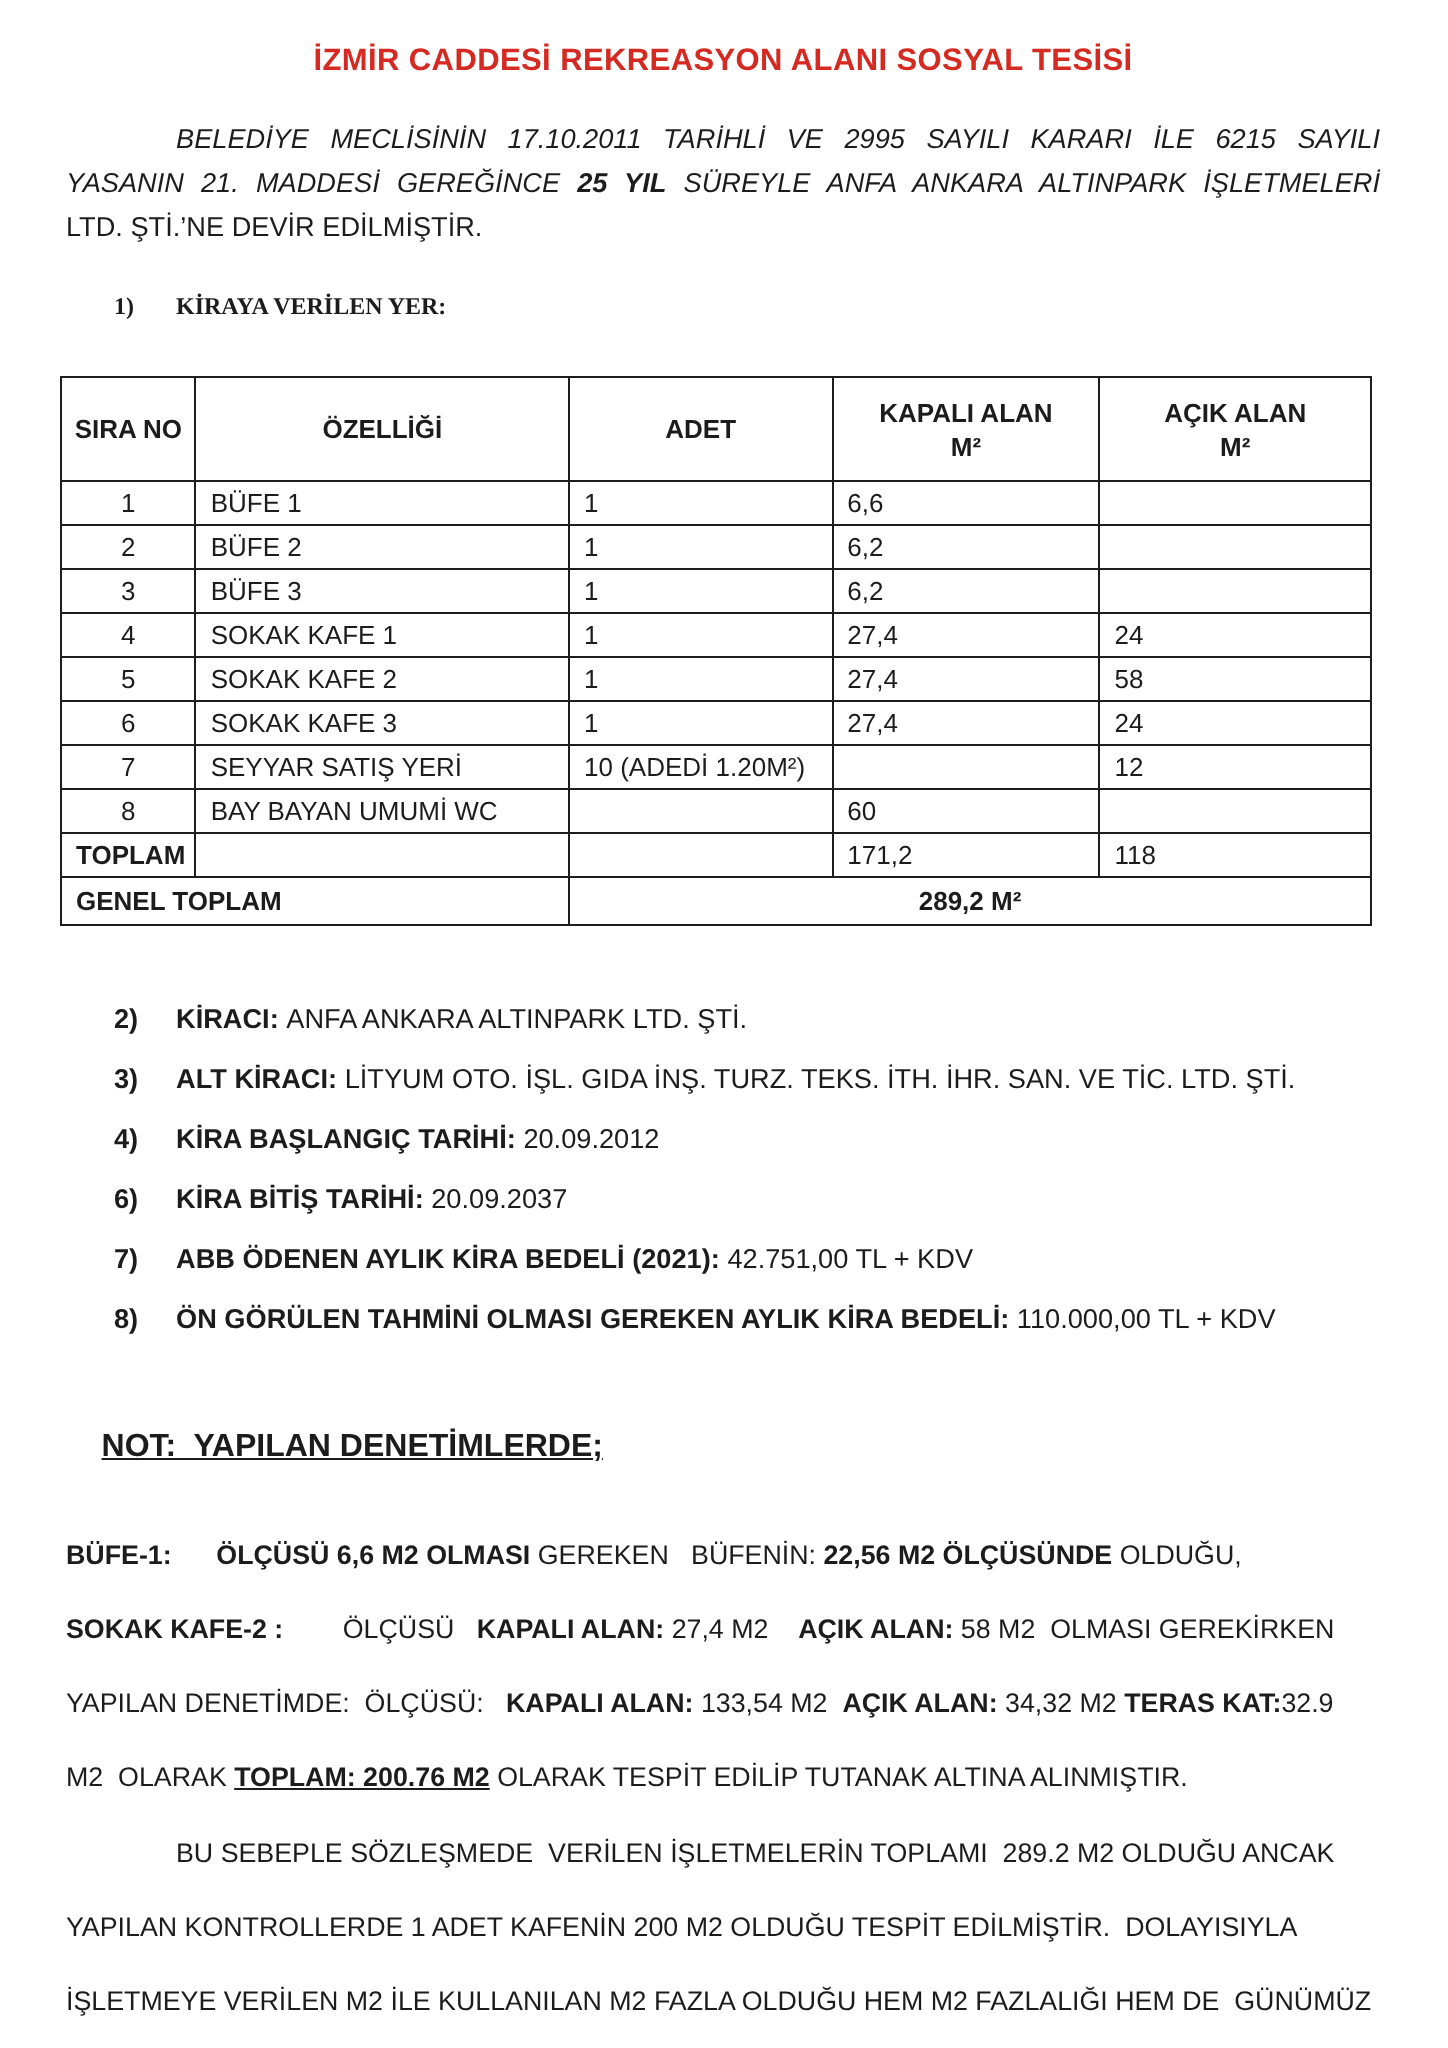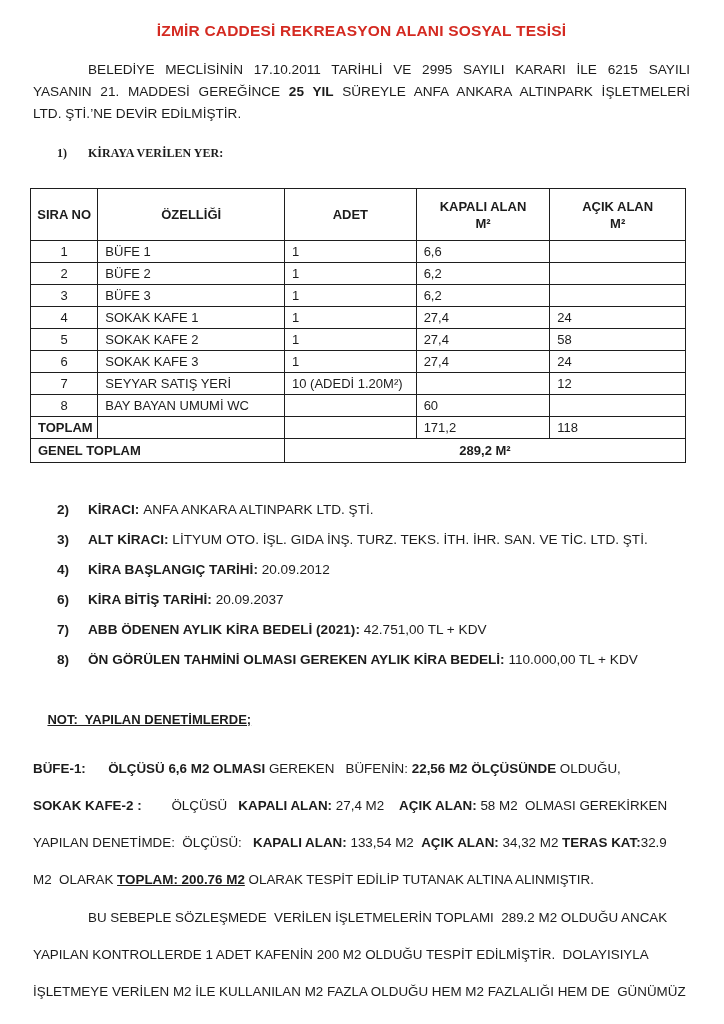--- a/index.html
+++ b/index.html
@@ -9,21 +9,21 @@
     color:#1c1c1c;
     -webkit-font-smoothing:antialiased;
   }
   .page{padding:14px 34px 0 33px;box-sizing:border-box;width:724px;height:1008px;}
   .title{
     text-align:center;color:#d42a21;font-weight:bold;
     font-size:15.5px;letter-spacing:0.2px;margin:8px 0 19px 0;
   }
   .intro{font-size:13.6px;line-height:22px;}
   .intro-line{white-space:pre-wrap;}
-  .jline{text-align:justify;text-align-last:justify;}
+  .jline{text-align:justify;text-align-last:justify;font-style:italic;}
   .indent{text-indent:55px;}
   .section-heading{margin:21px 0 27px 24px;font-weight:bold;font-size:12px;font-family:Liberation Serif, serif;}
   .section-heading .num{display:inline-block;width:31px;}
   table.area-table{
     border-collapse:collapse;width:656px;margin-left:-3px;
     font-size:13px;table-layout:fixed;
   }
   .area-table th,.area-table td{
     border:1.5px solid #1e1e1e;padding:0 7px;height:21px;
     overflow:hidden;vertical-align:middle;
@@ -36,21 +36,21 @@
   .col-ozellik{width:183px;}
   .col-adet{width:129px;}
   .col-kapali{width:131px;}
   .col-acik{width:133px;}
   .area-table td.center{text-align:center;}
   .b{font-weight:bold;}
   .u{text-decoration:underline;}
   .items{margin-top:37px;}
   .item{font-size:13.6px;margin-bottom:10px;padding-left:24px;white-space:pre-wrap;line-height:20px;}
   .item .num{display:inline-block;width:31px;font-weight:bold;text-indent:0;}
-  .note-heading{margin-top:27px;font-size:13px;white-space:pre-wrap;}
+  .note-heading{margin-top:27px;font-size:16px;white-space:pre-wrap;}
   .note-line{margin-top:17px;font-size:13.4px;white-space:pre-wrap;line-height:20px;}
   .closing{margin-top:18px;}
   .closing .note-line{margin-top:17px;}
   .seg{white-space:pre-wrap;}
 </style>
 </head>
 <body>
 
 <div class="page">
 

